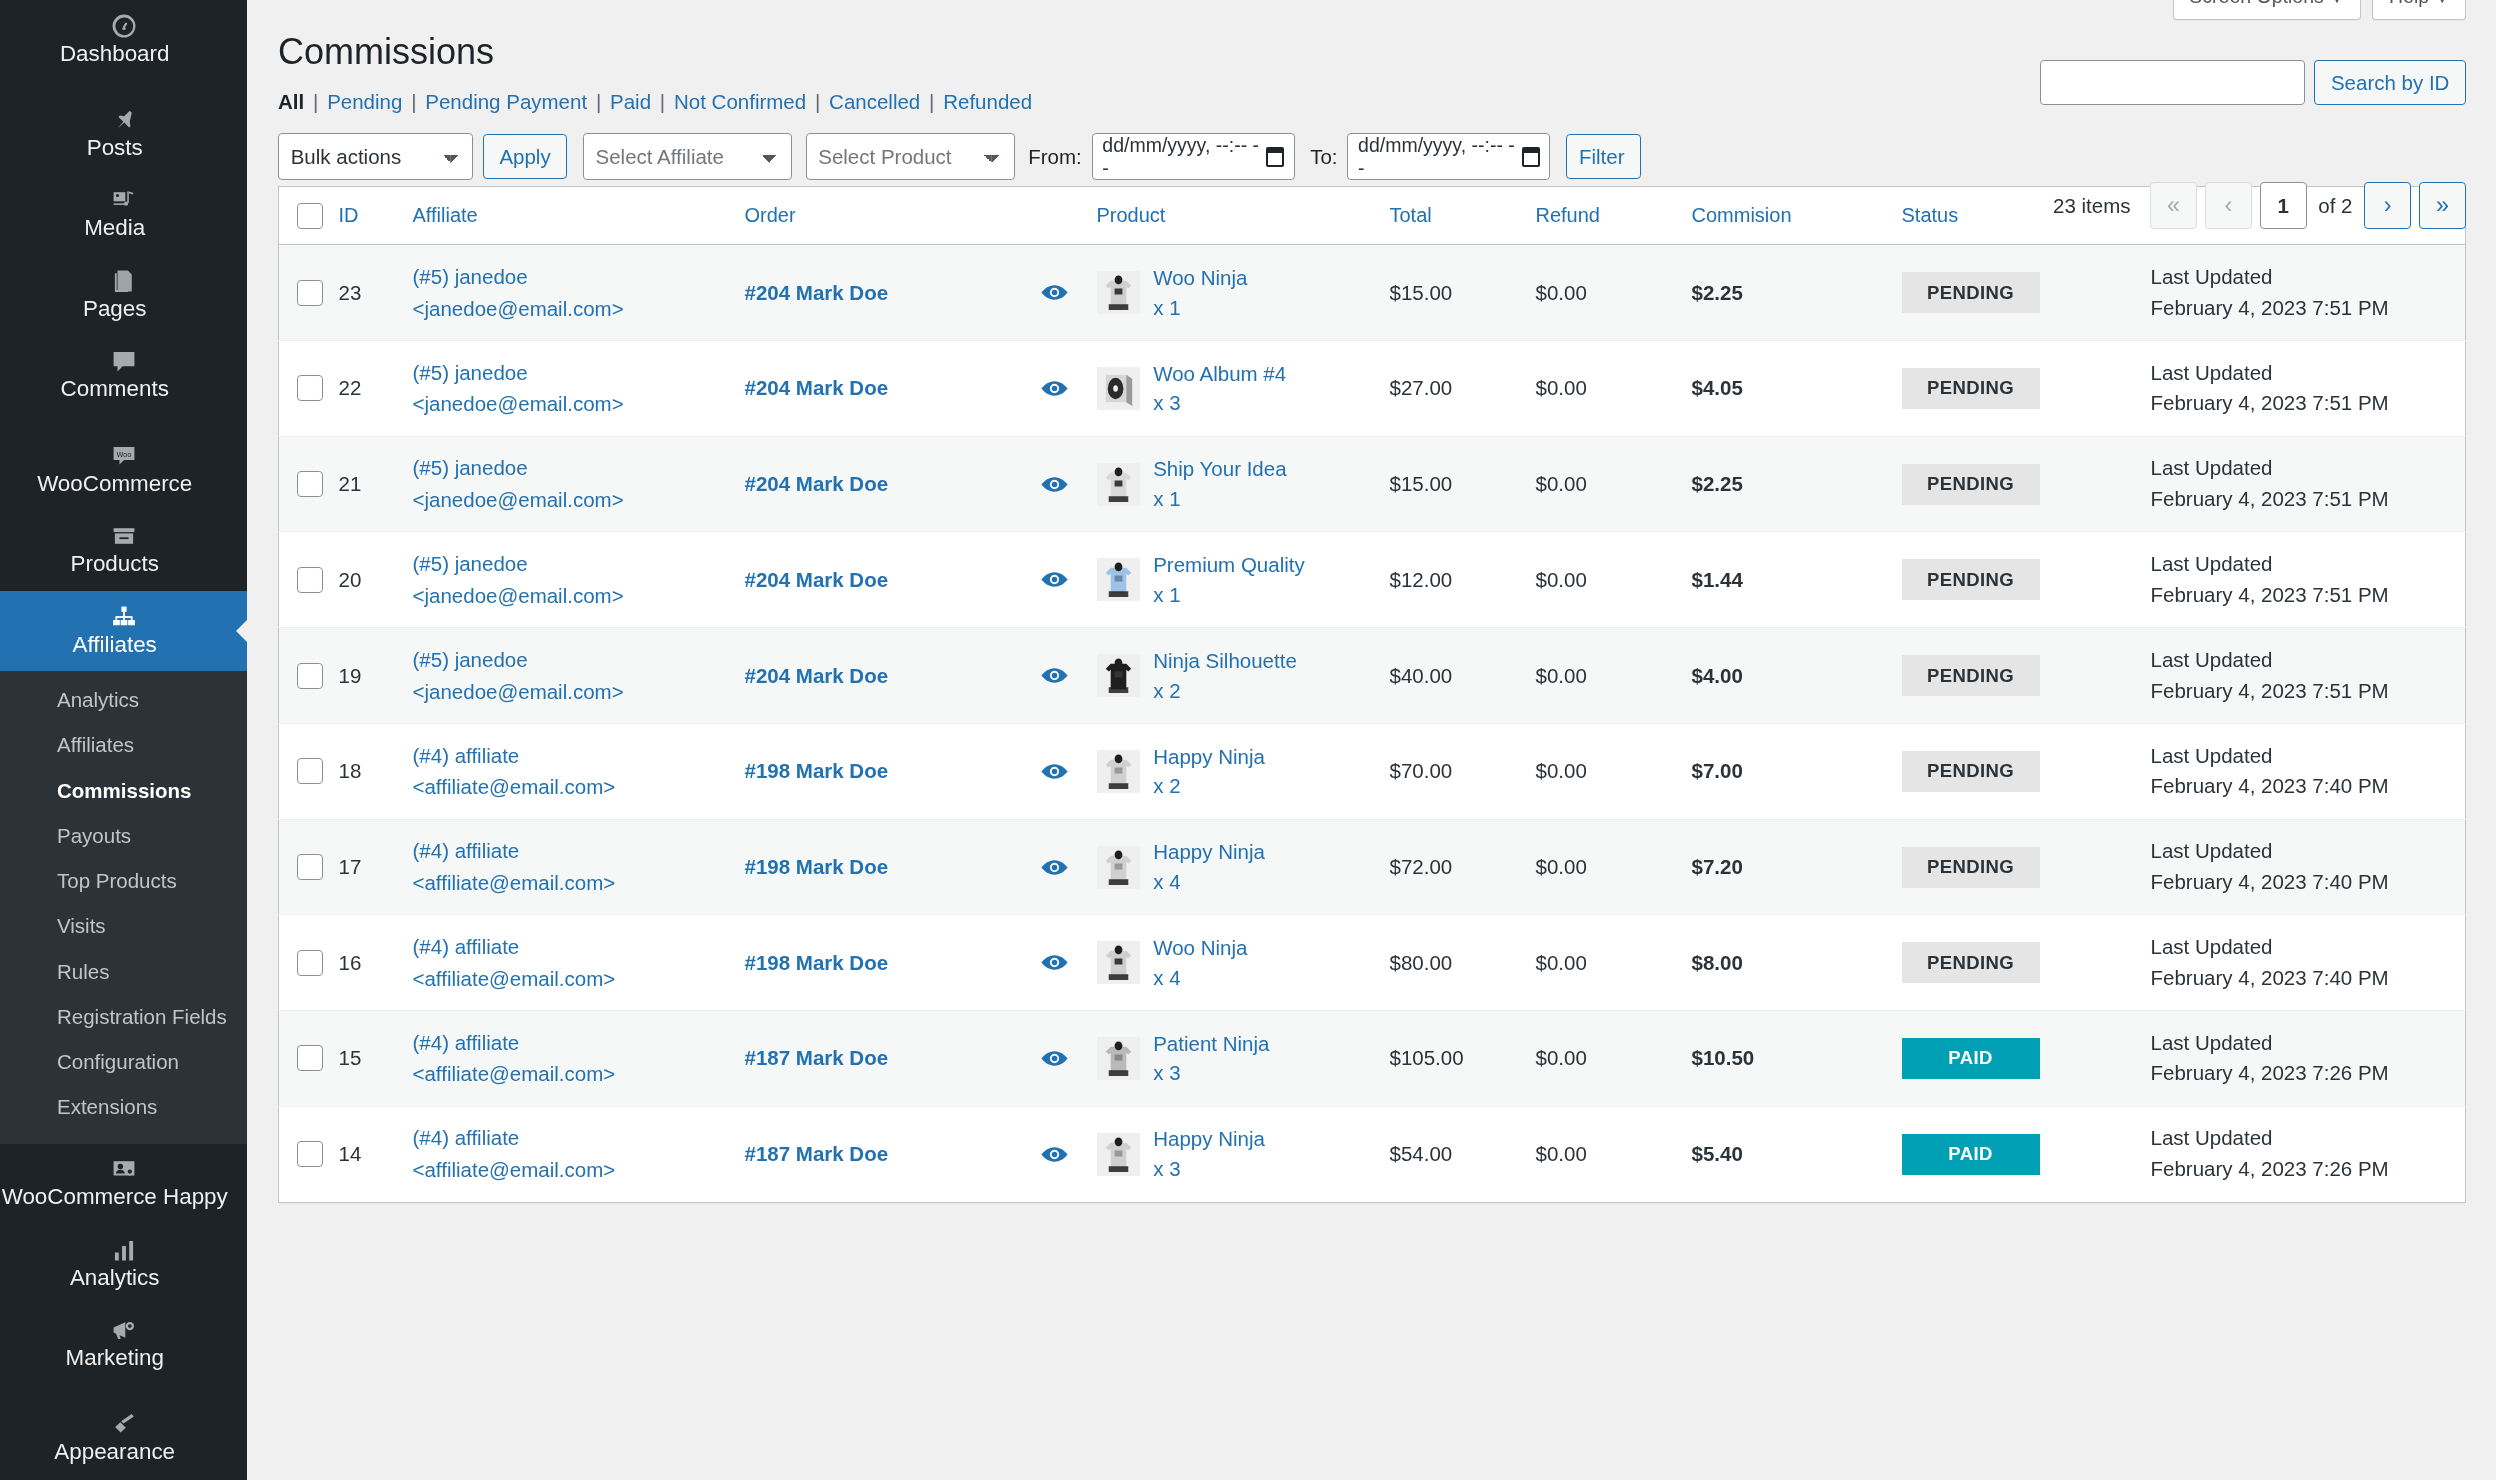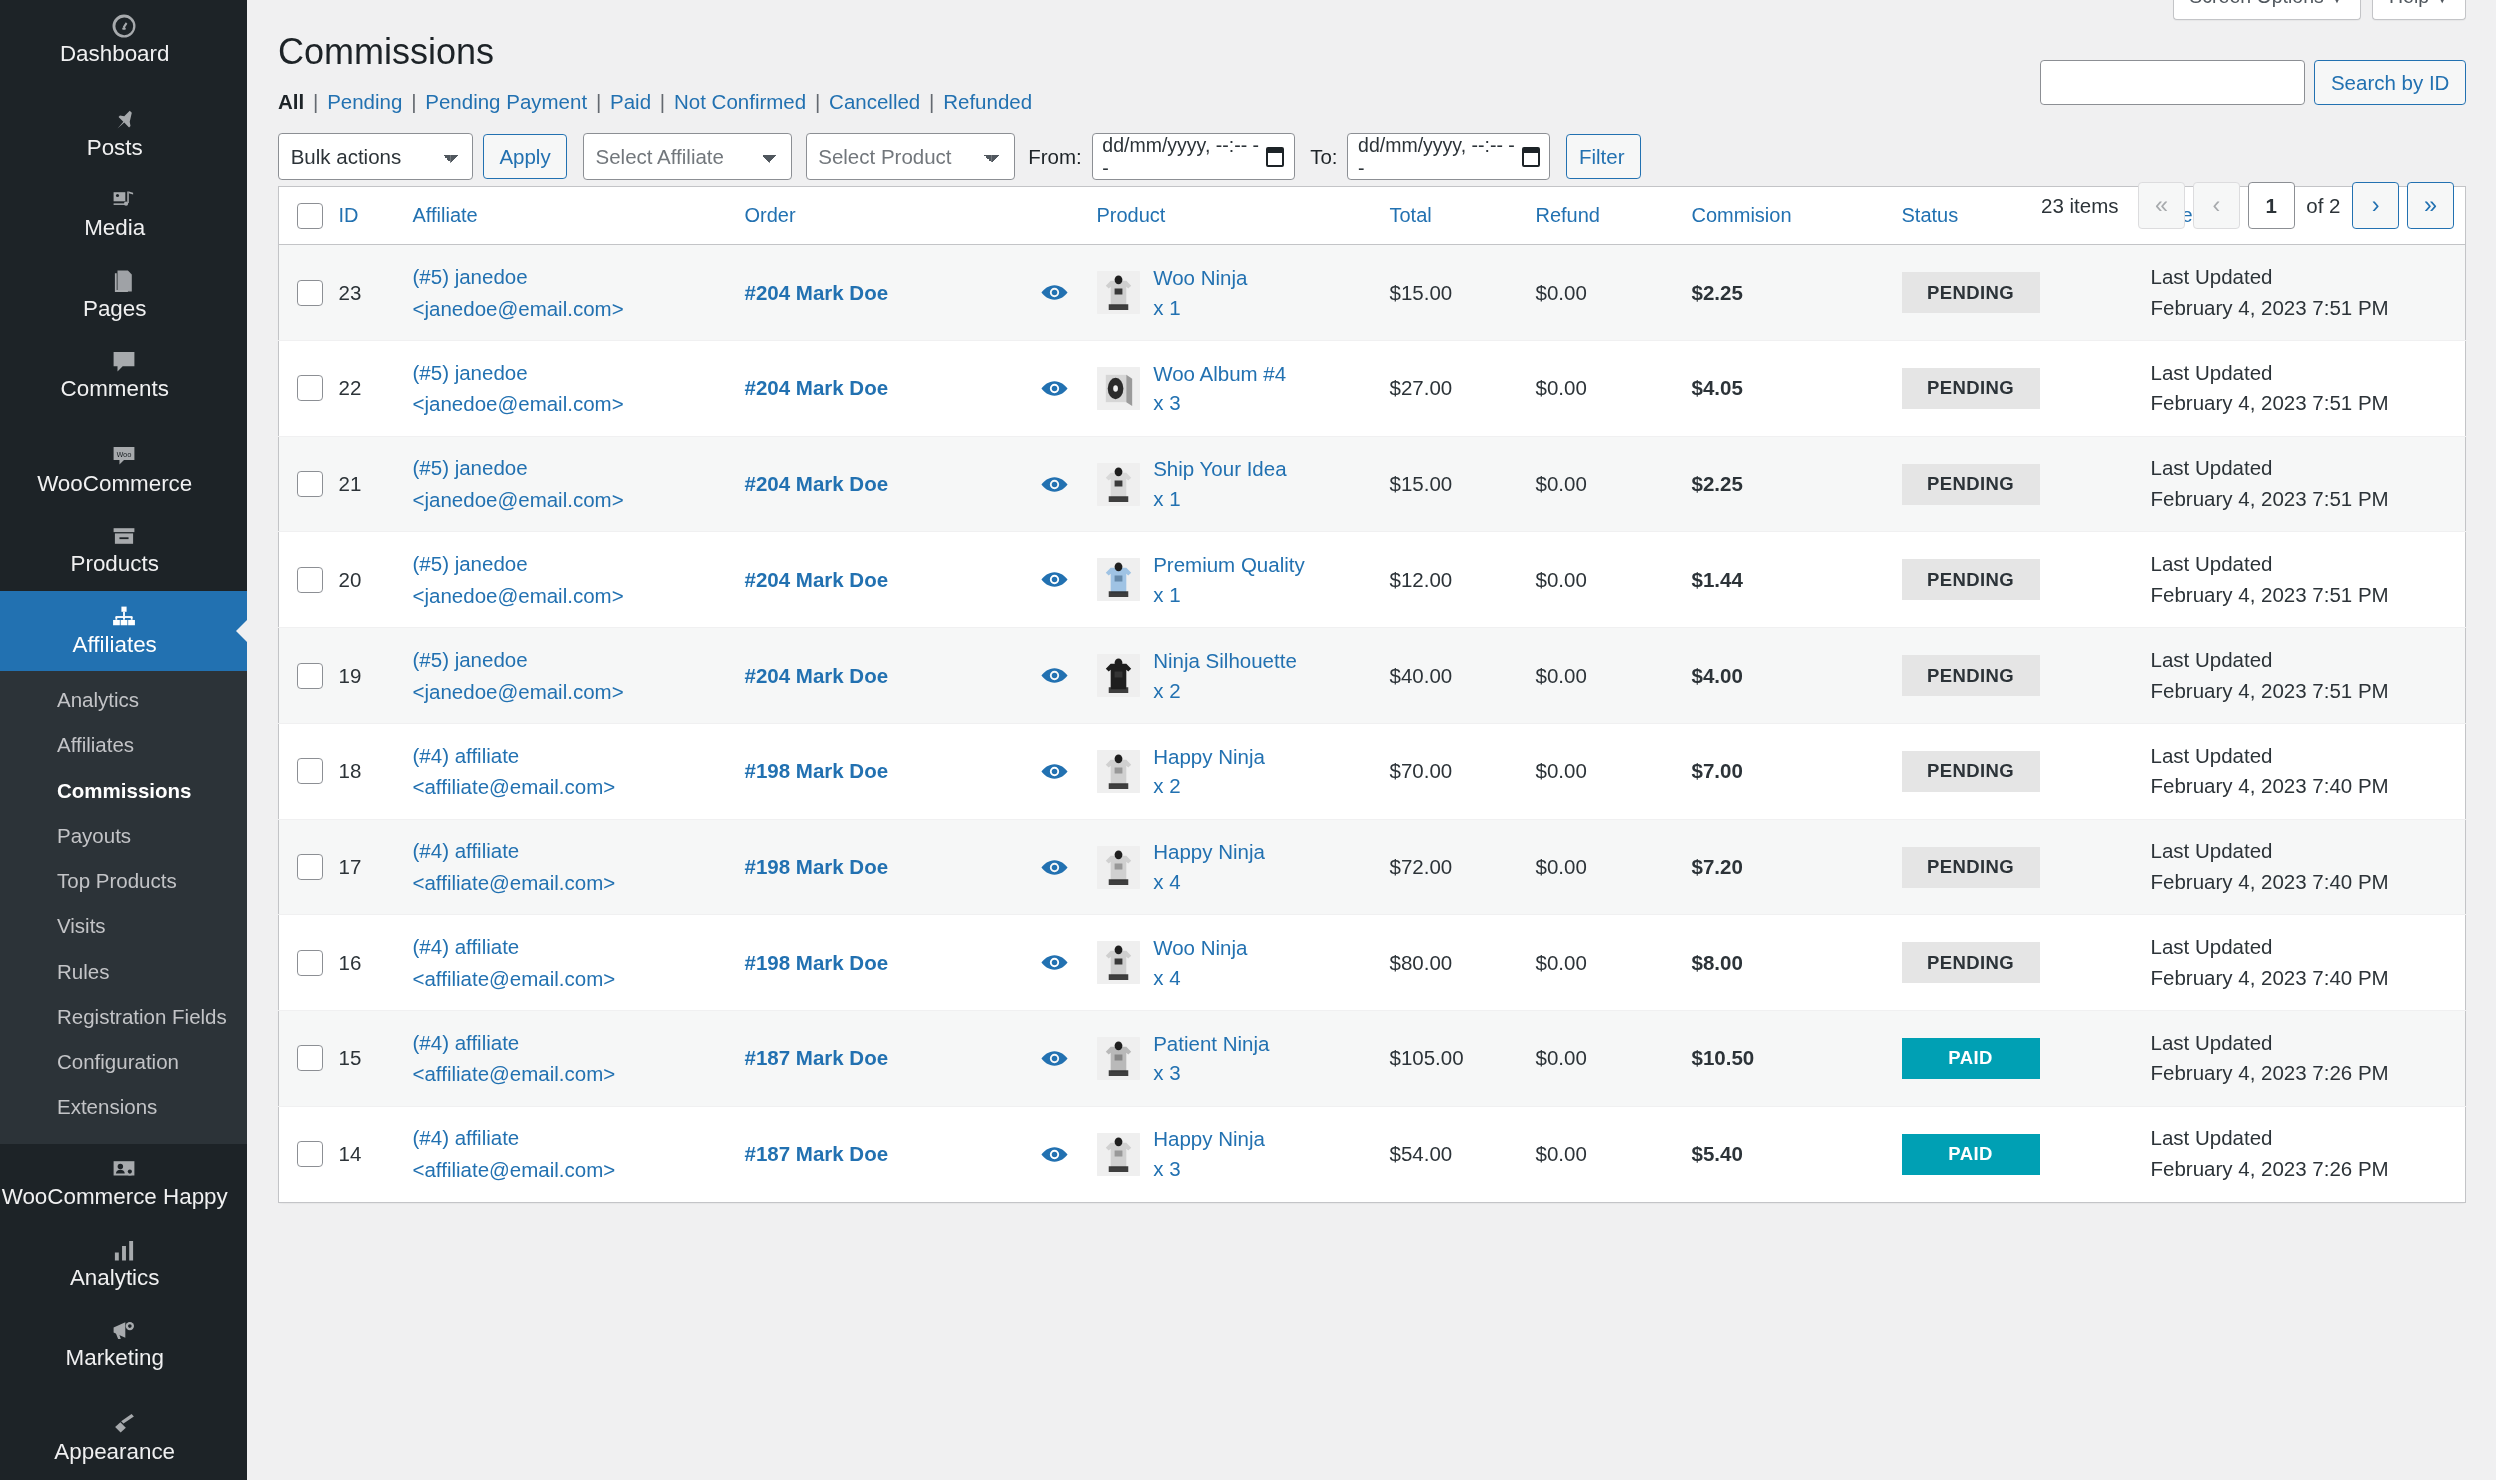--- a/index.html
+++ b/index.html
@@ -222,21 +222,21 @@
     border: 2px solid #1d2327;
     border-top: 6.8px solid #1d2327;
     border-radius: 2px;
     position: relative;
     margin-left: 5.9px;
   }
   .btn-filter { margin-right: 0; padding-left: 12px; }
 
   .tablenav-pages {
     position: absolute;
-    right: 12px;
+    right: 0;
     top: 57px;
     display: flex;
     align-items: center;
     gap: 7.8px;
     font-size: 20.5px;
     color: #2c3338;
   }
   .displaying-num { margin-right: 11.7px; color: #2c3338; }
   .pg-btn {
     width: 47px; height: 47px;

